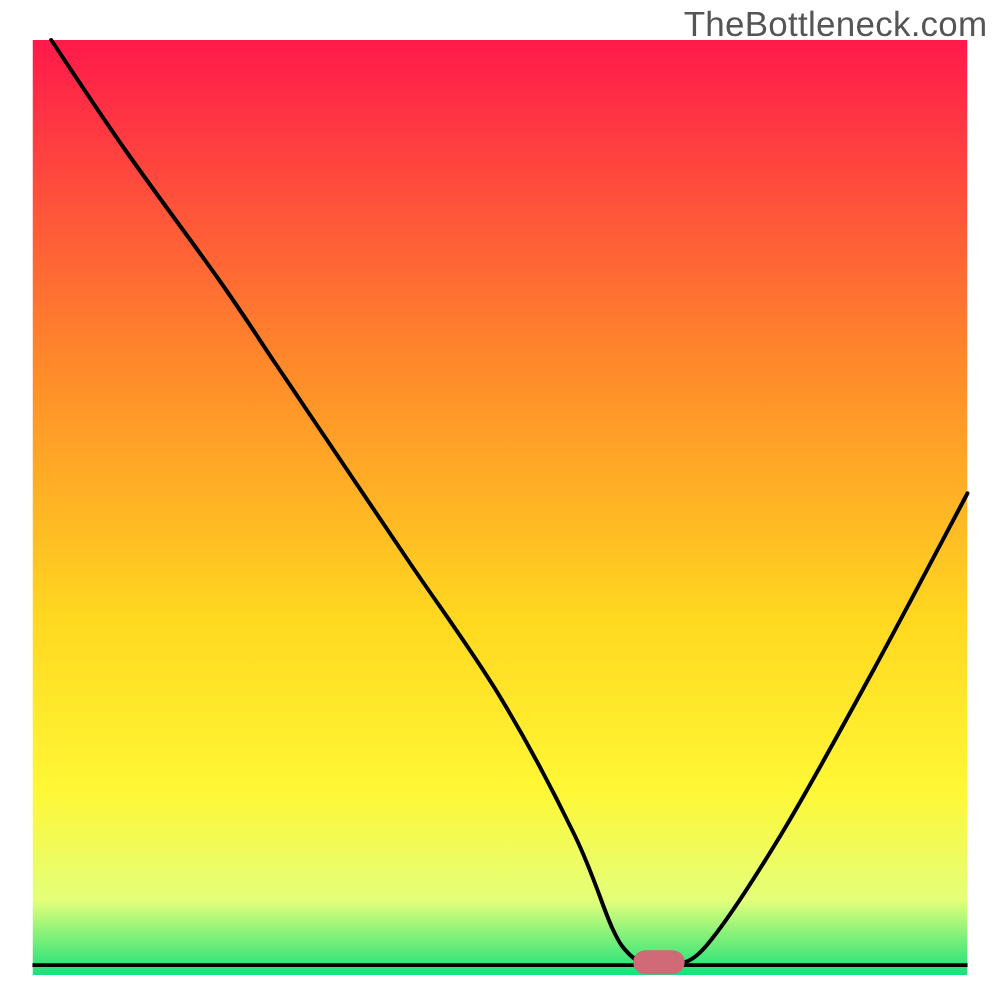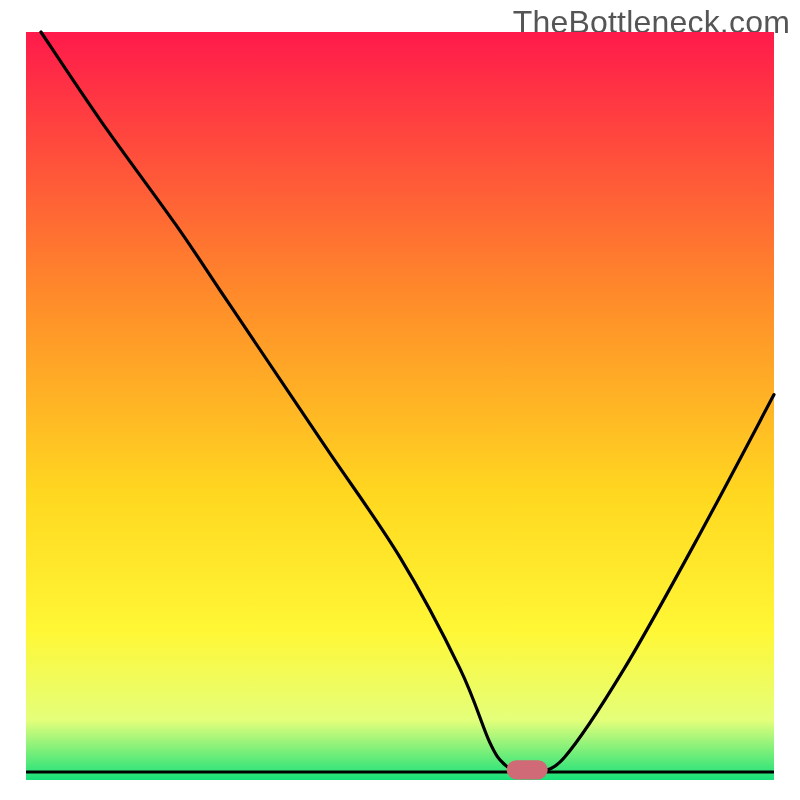--- a/index.html
+++ b/index.html
@@ -14,21 +14,21 @@
   .chart-wrap {
     position: relative;
     width: 800px;
     height: 800px;
     box-sizing: border-box;
   }
   .watermark {
     position: absolute;
     top: 4px;
     right: 10px;
-    font-size: 32px;
+    font-size: 28px;
     font-weight: 400;
     color: #555;
     letter-spacing: 0.2px;
     user-select: none;
     text-align: center;
   }
   .plot-area {
     position: absolute;
     left: 26px;
     top: 32px;

